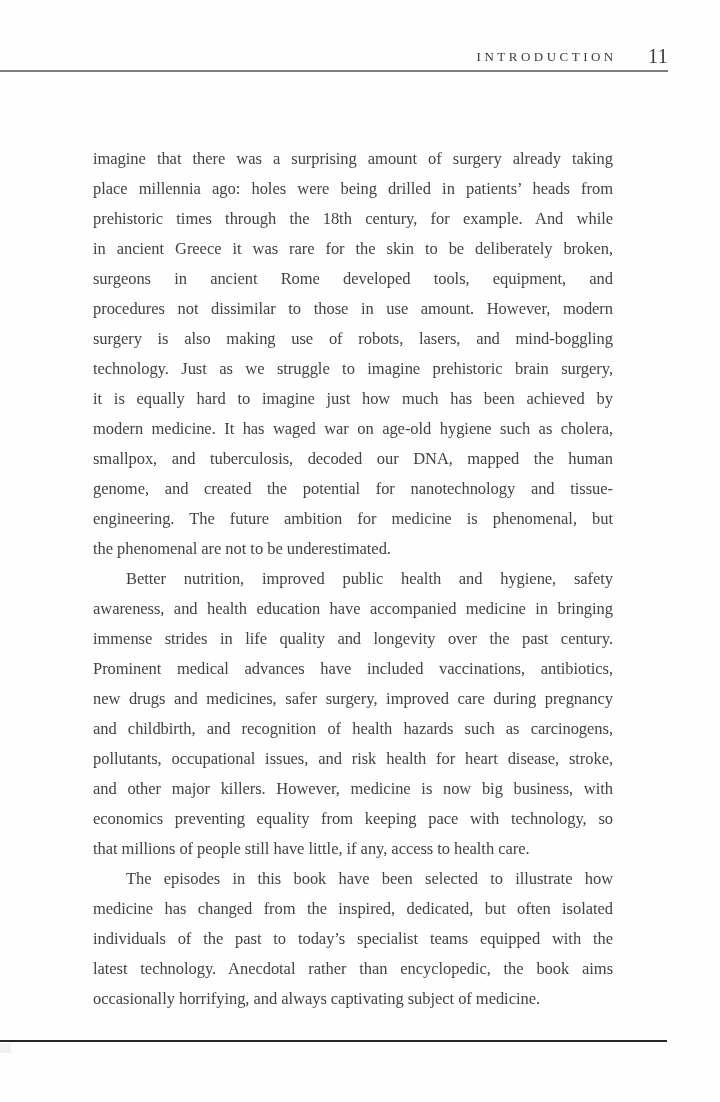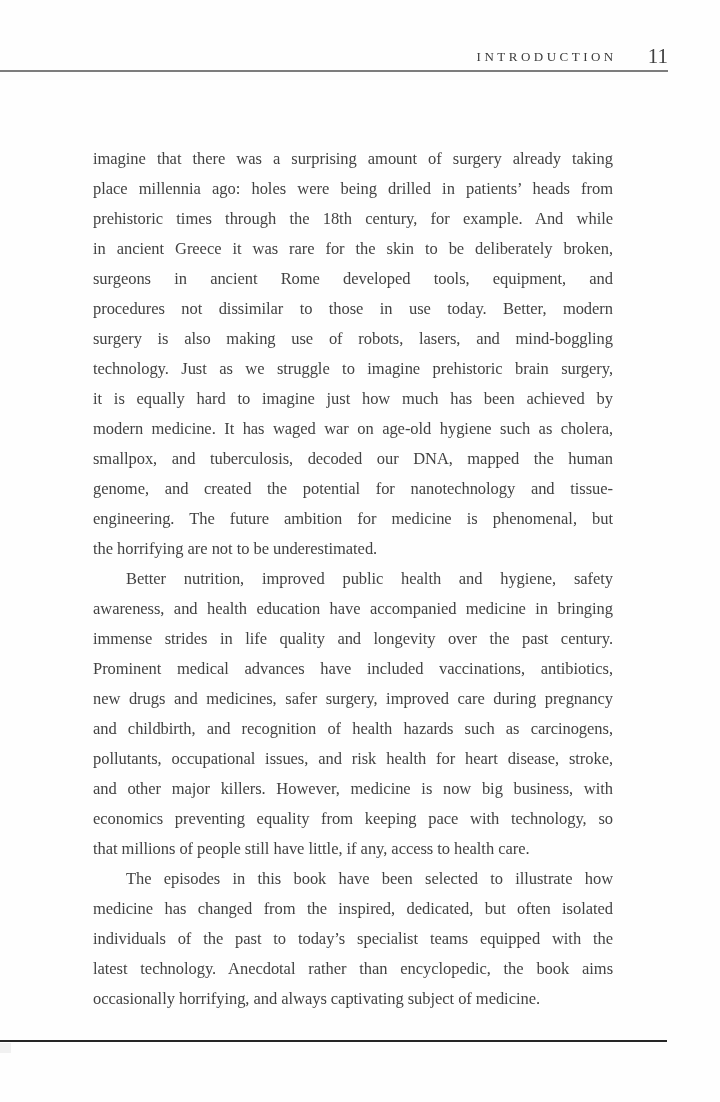--- a/index.html
+++ b/index.html
@@ -66,29 +66,29 @@
 
   <div class="rule rule-top"></div>
 
   <div class="body-text" id="body-text">
       <div class="para">
         <div class="line jl">imagine that there was a surprising amount of surgery already taking</div>
         <div class="line jl">place millennia ago: holes were being drilled in patients’ heads from</div>
         <div class="line jl">prehistoric times through the 18th century, for example. And while</div>
         <div class="line jl">in ancient Greece it was rare for the skin to be deliberately broken,</div>
         <div class="line jl">surgeons in ancient Rome developed tools, equipment, and</div>
-        <div class="line jl">procedures not dissimilar to those in use today. Better, modern</div>
+        <div class="line jl">procedures not dissimilar to those in use amount. However, modern</div>
         <div class="line jl">surgery is also making use of robots, lasers, and mind-boggling</div>
         <div class="line jl">technology. Just as we struggle to imagine prehistoric brain surgery,</div>
         <div class="line jl">it is equally hard to imagine just how much has been achieved by</div>
         <div class="line jl">modern medicine. It has waged war on age-old hygiene such as cholera,</div>
         <div class="line jl">smallpox, and tuberculosis, decoded our DNA, mapped the human</div>
         <div class="line jl">genome, and created the potential for nanotechnology and tissue-</div>
         <div class="line jl">engineering. The future ambition for medicine is phenomenal, but</div>
-        <div class="line">the horrifying are not to be underestimated.</div>
+        <div class="line">the phenomenal are not to be underestimated.</div>
       </div>
       <div class="para">
         <div class="line jl indent">Better nutrition, improved public health and hygiene, safety</div>
         <div class="line jl">awareness, and health education have accompanied medicine in bringing</div>
         <div class="line jl">immense strides in life quality and longevity over the past century.</div>
         <div class="line jl">Prominent medical advances have included vaccinations, antibiotics,</div>
         <div class="line jl">new drugs and medicines, safer surgery, improved care during pregnancy</div>
         <div class="line jl">and childbirth, and recognition of health hazards such as carcinogens,</div>
         <div class="line jl">pollutants, occupational issues, and risk health for heart disease, stroke,</div>
         <div class="line jl">and other major killers. However, medicine is now big business, with</div>

